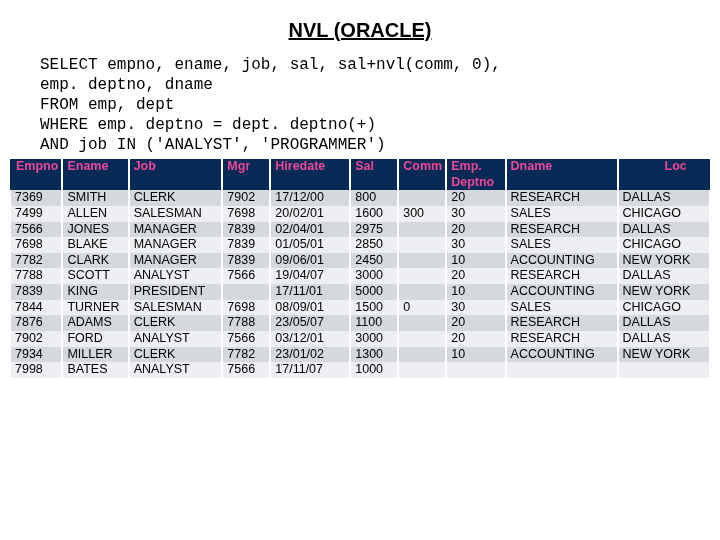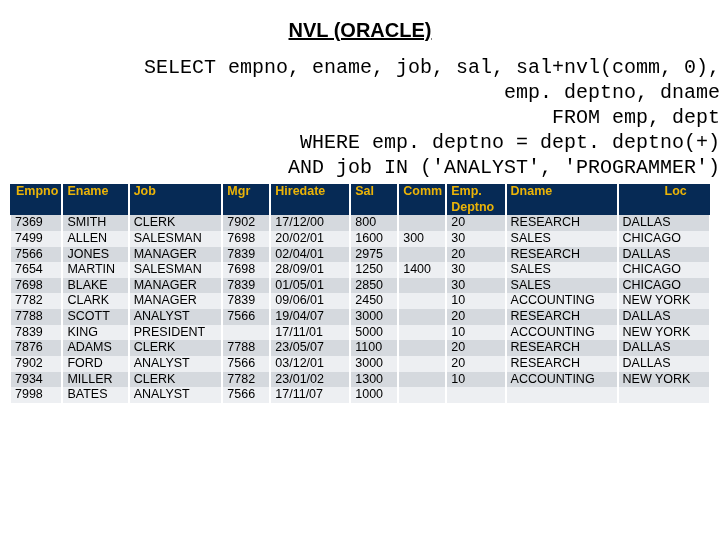--- a/index.html
+++ b/index.html
@@ -15,25 +15,24 @@
   .title {
     text-align: center;
     font-weight: bold;
     font-size: 20px;
     padding: 18px 0 8px 0;
     line-height: 1.25;
     text-decoration: underline;
   }
   .sql {
     font-family: "Courier New", monospace;
-    font-size: 20px;
+    font-size: 16px;
     white-space: pre;
     padding: 4px 0 4px 40px;
     line-height: 1.25;
-    text-align: right;
   }
   .tbl {
     border-collapse: collapse;
     width: 700px;
     margin: 0 10px;
     font-size: 12.5px;
     table-layout: fixed;
   }
   .tbl col.c-empno    { width: 45px; }
   .tbl col.c-ename    { width: 58px; }
@@ -47,21 +46,21 @@
   .tbl col.c-loc      { width: 80px; }
   .tbl th, .tbl td {
     text-align: left;
     padding: 0 4px;
     line-height: 1.25;
     overflow: hidden;
     vertical-align: top;
   }
   .tbl thead th {
     background: #062a55;
-    color: #eab308;
+    color: #ec4899;
     font-weight: bold;
     border-right: 2px solid #fff;
   }
   .tbl thead th:first-child { border-left: 2px solid #062a55; }
   .tbl thead th:last-child  { border-right: 2px solid #062a55; padding-left: 46px; }
   .tbl tbody tr:nth-child(odd)  td { background: #d5d9de; }
   .tbl tbody tr:nth-child(even) td { background: #edeff2; }
   .tbl tbody td { border-right: 2px solid #fff; }
   .tbl tbody td:last-child { border-right: none; }
 </style>
@@ -136,78 +135,78 @@
         <td>MANAGER</td>
         <td>7839</td>
         <td>02/04/01</td>
         <td>2975</td>
         <td></td>
         <td>20</td>
         <td>RESEARCH</td>
         <td>DALLAS</td>
       </tr>
       <tr>
-        <td>7654</td>
-        <td>MARTIN</td>
-        <td>SALESMAN</td>
         <td>7698</td>
-        <td>28/09/01</td>
-        <td>1250</td>
-        <td>1400</td>
+        <td>BLAKE</td>
+        <td>MANAGER</td>
+        <td>7839</td>
+        <td>01/05/01</td>
+        <td>2850</td>
+        <td></td>
         <td>30</td>
         <td>SALES</td>
         <td>CHICAGO</td>
       </tr>
       <tr>
+        <td>7782</td>
+        <td>CLARK</td>
+        <td>MANAGER</td>
+        <td>7839</td>
+        <td>09/06/01</td>
+        <td>2450</td>
+        <td></td>
+        <td>10</td>
+        <td>ACCOUNTING</td>
+        <td>NEW YORK</td>
+      </tr>
+      <tr>
+        <td>7788</td>
+        <td>SCOTT</td>
+        <td>ANALYST</td>
+        <td>7566</td>
+        <td>19/04/07</td>
+        <td>3000</td>
+        <td></td>
+        <td>20</td>
+        <td>RESEARCH</td>
+        <td>DALLAS</td>
+      </tr>
+      <tr>
+        <td>7839</td>
+        <td>KING</td>
+        <td>PRESIDENT</td>
+        <td></td>
+        <td>17/11/01</td>
+        <td>5000</td>
+        <td></td>
+        <td>10</td>
+        <td>ACCOUNTING</td>
+        <td>NEW YORK</td>
+      </tr>
+      <tr>
+        <td>7844</td>
+        <td>TURNER</td>
+        <td>SALESMAN</td>
         <td>7698</td>
-        <td>BLAKE</td>
-        <td>MANAGER</td>
-        <td>7839</td>
-        <td>01/05/01</td>
-        <td>2850</td>
-        <td></td>
+        <td>08/09/01</td>
+        <td>1500</td>
+        <td>0</td>
         <td>30</td>
         <td>SALES</td>
         <td>CHICAGO</td>
-      </tr>
-      <tr>
-        <td>7782</td>
-        <td>CLARK</td>
-        <td>MANAGER</td>
-        <td>7839</td>
-        <td>09/06/01</td>
-        <td>2450</td>
-        <td></td>
-        <td>10</td>
-        <td>ACCOUNTING</td>
-        <td>NEW YORK</td>
-      </tr>
-      <tr>
-        <td>7788</td>
-        <td>SCOTT</td>
-        <td>ANALYST</td>
-        <td>7566</td>
-        <td>19/04/07</td>
-        <td>3000</td>
-        <td></td>
-        <td>20</td>
-        <td>RESEARCH</td>
-        <td>DALLAS</td>
-      </tr>
-      <tr>
-        <td>7839</td>
-        <td>KING</td>
-        <td>PRESIDENT</td>
-        <td></td>
-        <td>17/11/01</td>
-        <td>5000</td>
-        <td></td>
-        <td>10</td>
-        <td>ACCOUNTING</td>
-        <td>NEW YORK</td>
       </tr>
       <tr>
         <td>7876</td>
         <td>ADAMS</td>
         <td>CLERK</td>
         <td>7788</td>
         <td>23/05/07</td>
         <td>1100</td>
         <td></td>
         <td>20</td>

